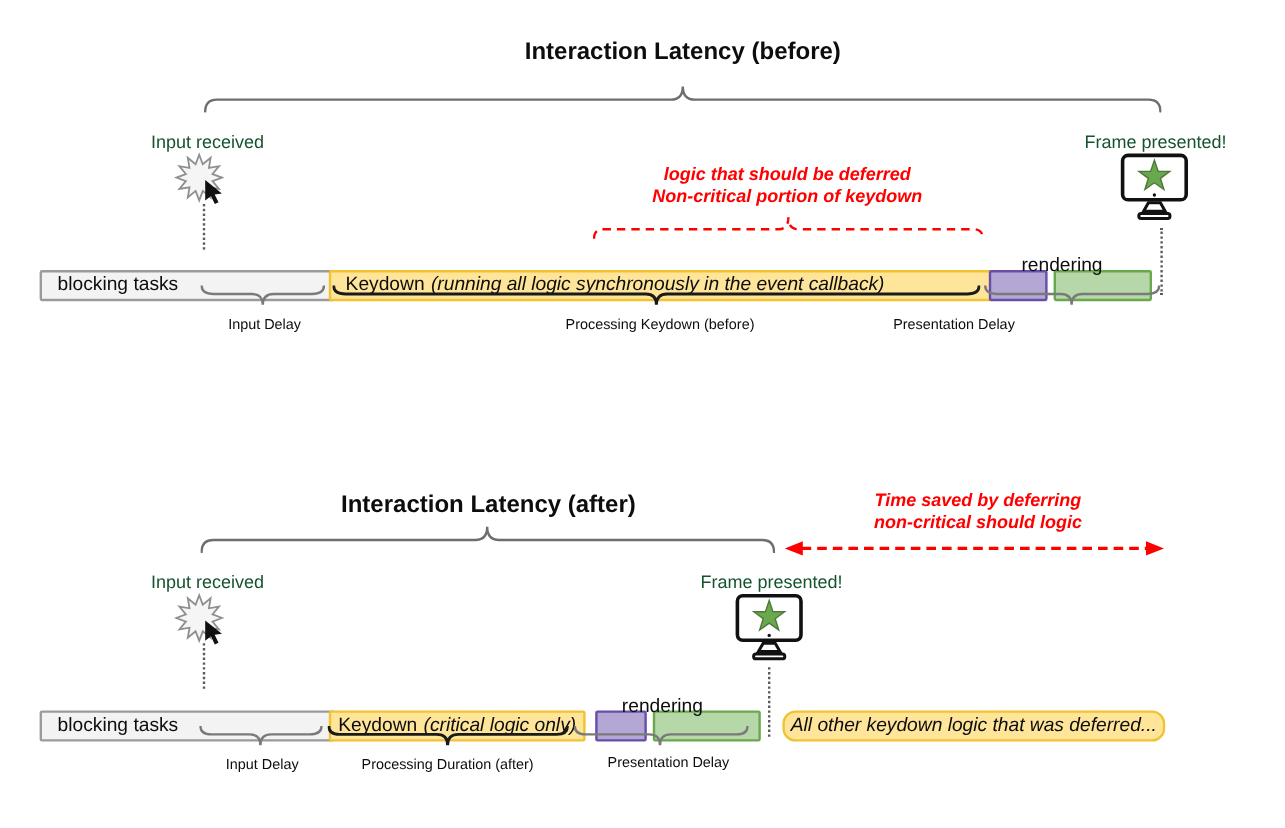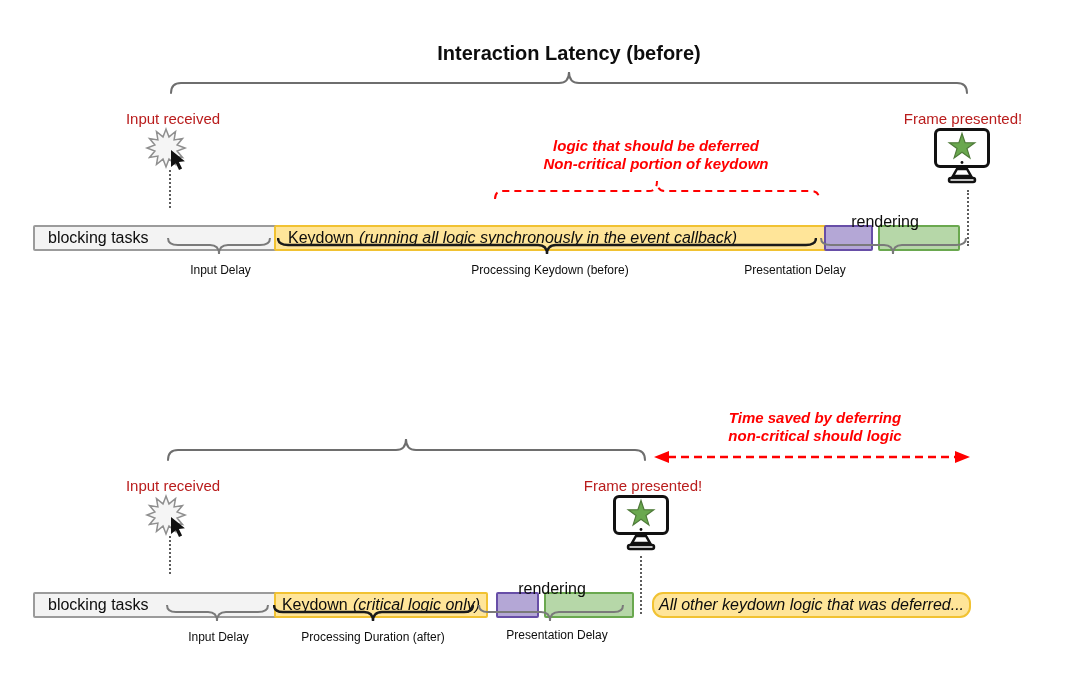--- a/index.html
+++ b/index.html
@@ -2,21 +2,21 @@
 <html><head>
 <meta charset="utf-8">
 <style>
   html,body{margin:0;padding:0;background:#fff;}
   #canvas{
     position:relative;width:1071px;height:690px;background:#ffffff;overflow:hidden;
     font-family:"Liberation Sans","DejaVu Sans",sans-serif;color:#111;
   }
   .abs{position:absolute;}
   .title{position:absolute;font-weight:bold;font-size:20px;text-align:center;color:#0d0d0d;white-space:nowrap;}
-  .small-label{position:absolute;font-size:15px;text-align:center;color:#b91c1c;white-space:nowrap;}
+  .small-label{position:absolute;font-size:15px;text-align:center;color:#14532d;white-space:nowrap;}
   .measure-label{position:absolute;font-size:12px;text-align:center;color:#0d0d0d;white-space:nowrap;}
   .red-note{position:absolute;color:#ff0000;font-weight:bold;font-style:italic;font-size:15px;
             text-align:center;line-height:1.2;white-space:nowrap;}
   .bar{position:absolute;height:22px;border:2px solid;border-radius:2px;display:flex;align-items:center;
        font-size:16px;color:#0d0d0d;white-space:nowrap;margin-top:16px;}
   .bar.gray{background:#F3F3F3;border-color:#9b9b9b;padding-left:13px;}
   .bar.yellow{background:#FFE599;border-color:#F1C232;padding-left:12px;}
   .bar.yellow.centered{justify-content:center;padding-left:0;}
   .bar.purple{background:#B4A7D6;border-color:#674EA7;}
   .bar.green{background:#B6D7A8;border-color:#6AA84F;}
@@ -25,21 +25,21 @@
   .rendering-label{position:absolute;height:26px;display:flex;align-items:center;justify-content:center;
                    font-size:16px;color:#0d0d0d;z-index:6;white-space:nowrap;}
   .dotted-line{position:absolute;width:0;border-left:2px dotted #5c5c5c;}
   svg{display:block;}
 </style>
 </head>
 <body>
 
 <div id="canvas">
 
-  <div class="title" style="left:170px;top:42px;width:798px;">Interaction Latency (before)</div>
+  <div class="title" style="left:170px;top:32px;width:798px;">Interaction Latency (before)</div>
 
   <svg class="abs" style="left:170px;top:70px;" width="798" height="24" viewBox="0 0 798 24">
     <path d="M1,23 Q1,13 11,13 L389,13 Q399,13 399,2 Q399,13 409,13 L787,13 Q797,13 797,23" fill="none" stroke="#6e6e6e" stroke-width="2" stroke-linecap="round"></path>
   </svg>
 
   <div class="small-label" style="left:103px;top:110px;width:140px;">Input received</div>
   <svg class="abs" style="left:144px;top:126px;" width="50" height="50" viewBox="0 0 50 50">
     <polygon points="41,22 33.1,25 38.5,31.5 30.1,30.1 31.5,38.5 25,33.1 22,41 19,33.1 12.5,38.5 13.9,30.1 5.5,31.5 10.9,25 3,22 10.9,19 5.5,12.5 13.9,13.9 12.5,5.5 19,10.9 22,3 25,10.9 31.5,5.5 30.1,13.9 38.5,12.5 33.1,19" fill="#f5f5f5" stroke="#8f8f8f" stroke-width="1.5"></polygon>
     <path d="M27,24 l0,17 l4.8,-3.7 l3.2,6.8 l3.1,-1.5 l-3.2,-6.6 l6,-0.8 z" fill="#111"></path>
   </svg>
@@ -81,20 +81,21 @@
     <path d="M1,1 Q1,8 11,8 L261,8 Q270,8 270,17 Q270,8 279,8 L529,8 Q539,8 539,1" fill="none" stroke="#1a1a1a" stroke-width="2.4"></path>
   </svg>
   <svg class="abs" style="left:820px;top:237px;" width="147" height="18" viewBox="0 0 147 18">
     <path d="M1,1 Q1,8 11,8 L64,8 Q73,8 73,17 Q73,8 82,8 L136,8 Q146,8 146,1" fill="none" stroke="#7a7a7a" stroke-width="2"></path>
   </svg>
 
   <div class="measure-label" style="left:158px;top:263px;width:125px;">Input Delay</div>
   <div class="measure-label" style="left:400px;top:263px;width:300px;">Processing Keydown (before)</div>
   <div class="measure-label" style="left:715px;top:263px;width:160px;">Presentation Delay</div>
 
+  <div class="title" style="left:168px;top:410px;width:478px;">Interaction Latency (after)</div>
 
   <svg class="abs" style="left:167px;top:437px;" width="479" height="24" viewBox="0 0 479 24">
     <path d="M1,23 Q1,13 11,13 L229,13 Q239,13 239,2 Q239,13 249,13 L468,13 Q478,13 478,23" fill="none" stroke="#6e6e6e" stroke-width="2" stroke-linecap="round"></path>
   </svg>
 
   <div class="red-note" style="left:660px;top:409px;width:310px;">
     <div>Time saved by deferring</div>
     <div>non-critical should logic</div>
   </div>
   <svg class="abs" style="left:652px;top:449px;" width="320" height="16" viewBox="0 0 320 16">

